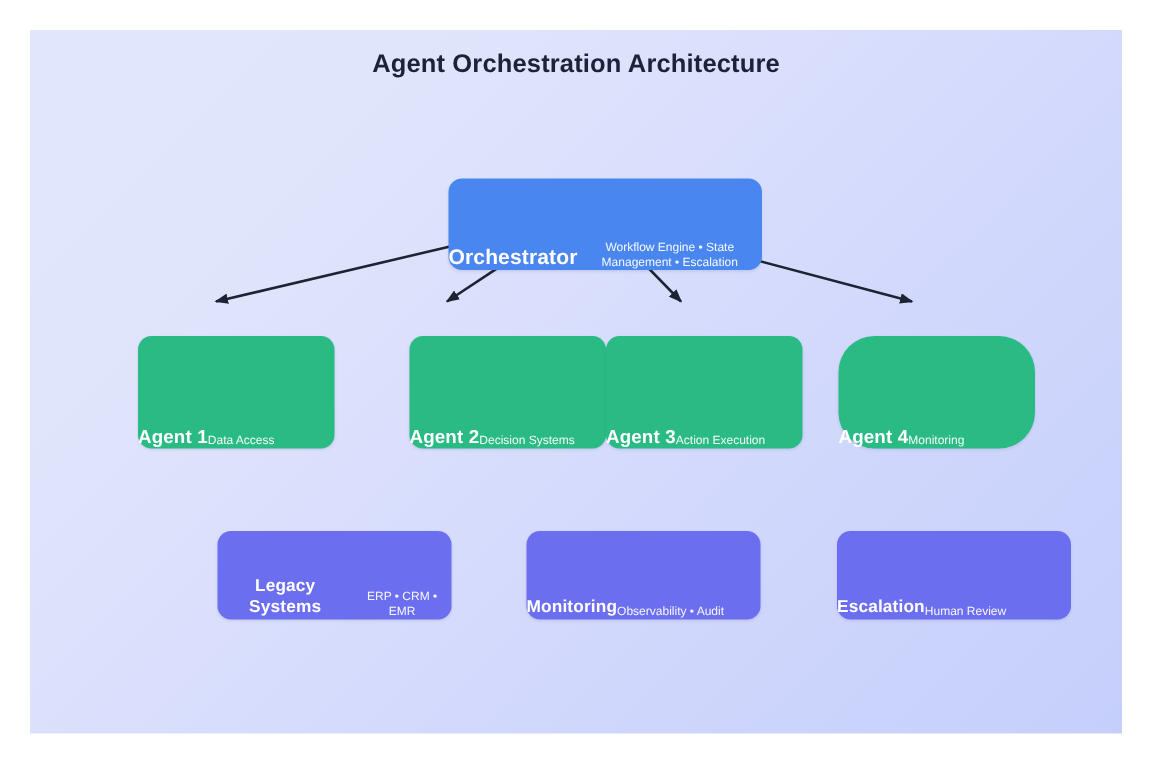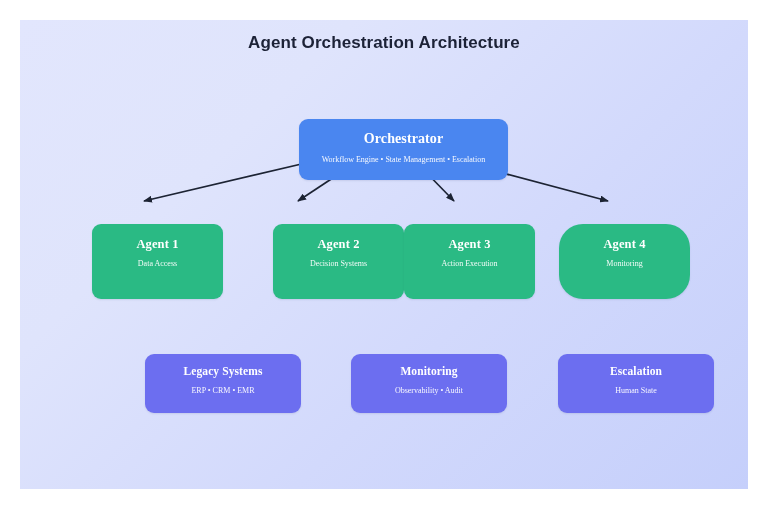--- a/index.html
+++ b/index.html
@@ -33,27 +33,26 @@
     font-weight: bold;
     color: #1c2237;
     letter-spacing: 0.1px;
   }
 
   .node {
     position: absolute;
     border-radius: 9px;
     box-sizing: border-box;
     display: flex;
-    flex-direction: column;
-    align-items: center;
+    flex-direction: row;
+    align-items: flex-end;
     justify-content: center;
     text-align: center;
     color: #ffffff;
     box-shadow: 0 1px 2px rgba(30,40,90,0.10);
-    font-family: Liberation Serif, serif;
   }
   .node .node-title {
     font-size: 12.5px;
     font-weight: bold;
     line-height: 1.2;
     letter-spacing: 0.1px;
   }
   .node .node-sub {
     font-size: 8px;
     font-weight: normal;
@@ -166,16 +165,16 @@
     <div class="node-sub">ERP • CRM • EMR</div>
   </div>
 
   <div class="node support-node" id="node-monitoring">
     <div class="node-title">Monitoring</div>
     <div class="node-sub">Observability • Audit</div>
   </div>
 
   <div class="node support-node" id="node-escalation">
     <div class="node-title">Escalation</div>
-    <div class="node-sub">Human State</div>
+    <div class="node-sub">Human Review</div>
   </div>
 
 </div>
 
 </body></html>

